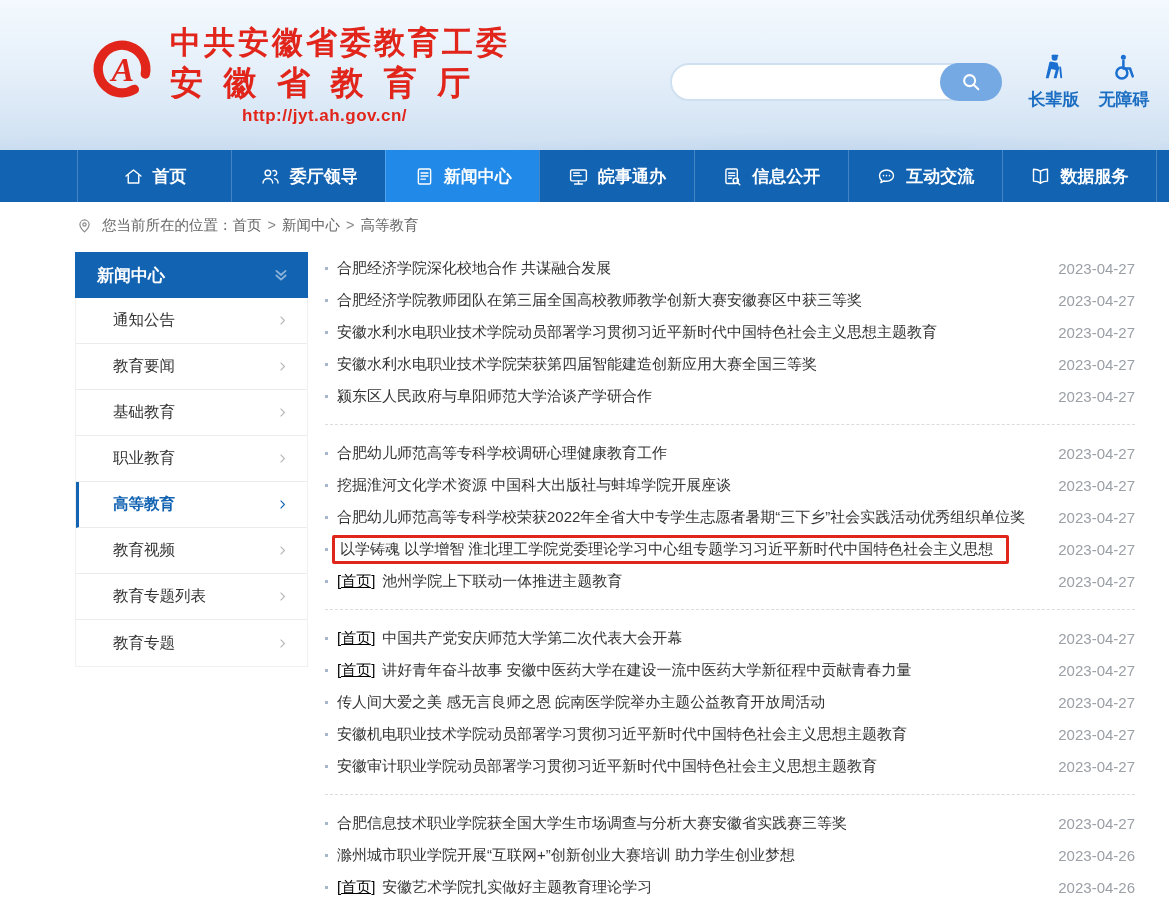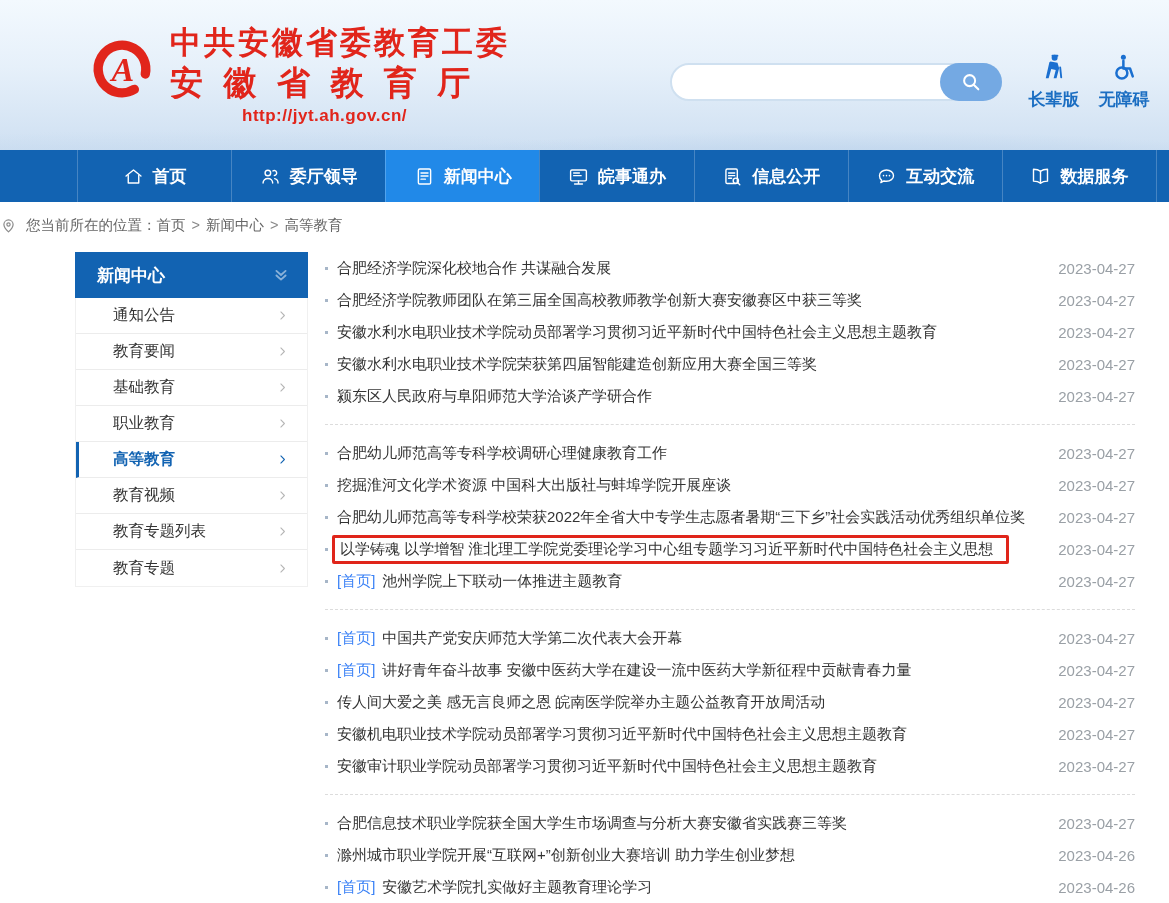--- a/index.html
+++ b/index.html
@@ -37,49 +37,49 @@
   .main-nav { height:52px; background:#1263b2; }
   .main-nav ul { list-style:none; display:flex; margin-left:77px; width:1080px; height:52px; }
   .main-nav li { flex:1 1 0; display:flex; align-items:center; justify-content:center; gap:9px;
      color:#fff; font-size:17px; font-weight:bold; cursor:pointer;
      border-left:1px solid rgba(255,255,255,.22); }
   .main-nav li:last-child { border-right:1px solid rgba(255,255,255,.22);justify-content:center; }
   .main-nav li.active { background:#2189e8; }
   .main-nav li svg { width:21px; height:21px; }
 
   
-  .breadcrumb-bar { height:46px; display:flex; align-items:center; 
+  .breadcrumb-bar { height:46px; display:flex; align-items:center; padding-left:76px;
      font-size:14.5px; color:#666; }
   .breadcrumb-bar svg { width:17px; height:17px; color:#8a8a8a; margin-right:9px; }
   .crumb { color:#666; cursor:pointer; }
   .crumb-sep { color:#888; margin:0 2px; }
 
   
   .content { display:flex; align-items:flex-start; padding:4px 34px 0 75px; }
 
   
   .sidebar { width:233px; flex:none; }
   .sidebar-header { height:46px; background:#1263b2; color:#fff; font-size:17px; font-weight:bold;
      display:flex; align-items:center; padding:0 16px 0 22px; }
   .sidebar-header svg { width:22px; height:22px; margin-left:auto; color:rgba(255,255,255,.5); }
   .sidebar-menu { list-style:none; border:1px solid #f0f0f0; border-top:none; }
-  .sidebar-menu li { height:36px; display:flex; align-items:center; padding:0 18px 0 37px;
+  .sidebar-menu li { height:46px; display:flex; align-items:center; padding:0 18px 0 37px;
      font-size:15.5px; color:#333; border-bottom:1px solid #ececec; cursor:pointer; background:#fff; }
   .sidebar-menu li:last-child { border-bottom:none; }
   .sidebar-menu li svg { width:13px; height:13px; margin-left:auto; color:#b5b5b5; }
   .sidebar-menu li.active { border-left:3px solid #1263b2; padding-left:34px;
      color:#1263b2; font-weight:bold; }
   .sidebar-menu li.active svg { color:#1263b2; stroke-width:2.6; }
 
   
   .news-list { flex:1 1 auto; margin-left:17px; padding-top:0; font-size:15px; }
   .news-row { height:32px; display:flex; align-items:center; white-space:nowrap; }
   .bullet { width:3px; height:3px; background:#a7b6c8; margin-right:9px; flex:none; }
   .titlebox { display:flex; align-items:center; min-width:0; overflow:hidden; cursor:pointer; }
-  .titlebox .tag { color:#3b82f6; margin-right:7px; flex:none; }
+  .titlebox .tag { color:#000000; margin-right:7px; flex:none;text-decoration:underline; }
   .titlebox .title { color:#333; overflow:hidden; text-overflow:ellipsis; }
   .titlebox.hl { border:3px solid #e0251a; border-radius:2px; padding:2px 13px 2px 5px; margin-left:-5px; }
   .news-date { margin-left:auto; padding-left:12px; color:#9aa0a6; flex:none; }
   .group-sep { border-top:1px dashed #dcdcdc; margin:12px 0; height:0; }
 </style>
 </head>
 <body>
 
 <svg width="0" height="0" style="position:absolute" aria-hidden="true">
   <defs>

